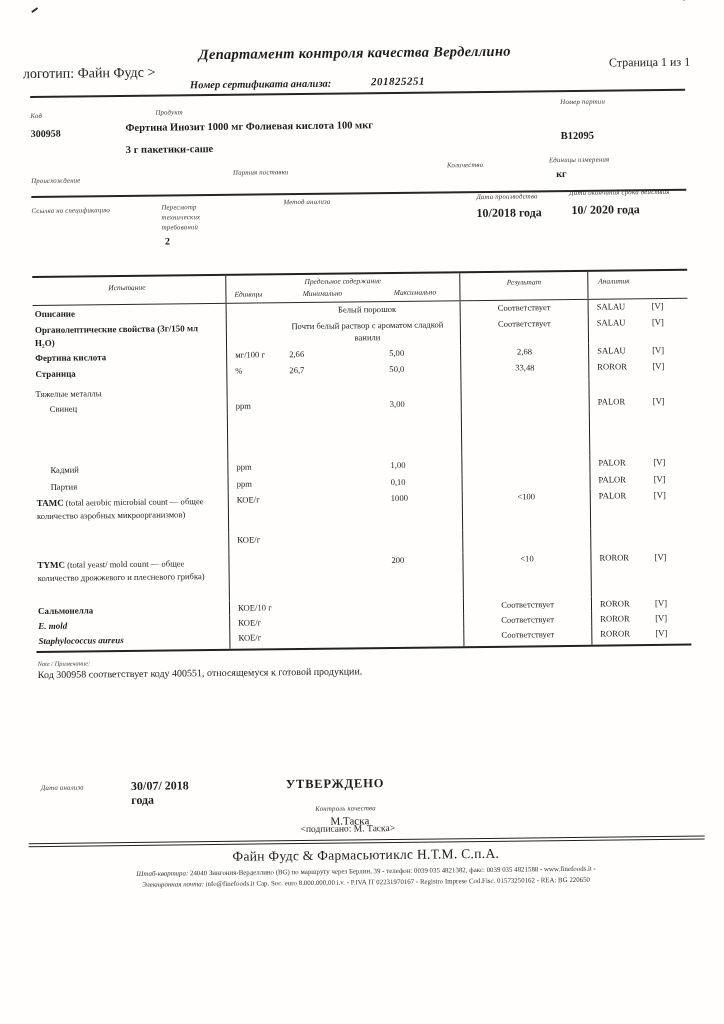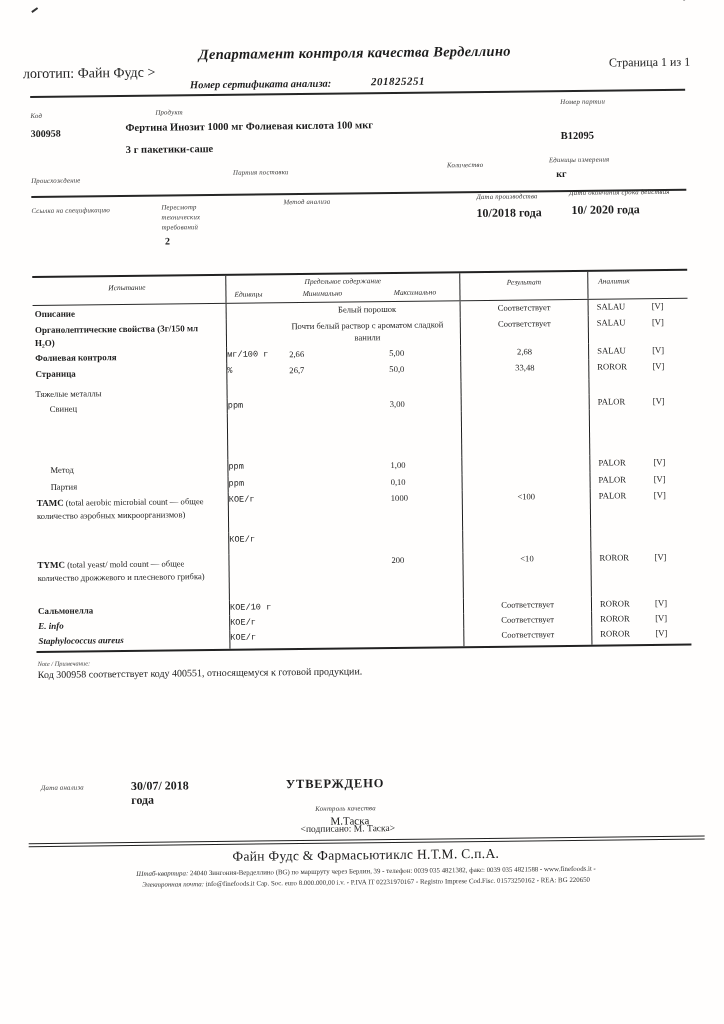--- a/index.html
+++ b/index.html
@@ -33,21 +33,21 @@
   .limhead .smin{width:96px;text-align:center;}
   .limhead .smax{flex:1;text-align:center;}
   .thead .c3{padding-top:5px;}
   .thead .c4{padding-top:5px;padding-left:10px;}
   .c-test{font-size:8.6px;padding-top:2px;line-height:1.45;}
   .c-test.bold{font-weight:bold;font-size:9px;}
   .c-test.indent{padding-left:16px;}
   .c-test.bolditalic{font-weight:bold;font-style:italic;font-size:9px;}
   .t-prefix{font-weight:bold;font-size:9px;}
   .c-limits{display:flex;align-items:flex-start;padding-top:2px;font-size:8.6px;}
-  .c-unit{width:48px;padding-left:0;box-sizing:border-box;font-family:Liberation Mono, monospace;}
+  .c-unit{width:48px;padding-left:8px;box-sizing:border-box;}
   .c-minmax{flex:1;display:flex;}
   .c-min{width:96px;box-sizing:border-box;padding-left:14px;}
   .c-max{flex:1;box-sizing:border-box;padding-left:18px;}
   .c-limittext{flex:1;text-align:center;line-height:1.35;padding:0 14px;}
   .c-result{font-size:8.6px;padding-top:2px;}
   .c-analyst{display:flex;justify-content:space-between;font-size:8.6px;padding:2px 24px 0 8px;}
   .note-label{font-style:italic;font-size:6.4px;color:#444;}
   .note-text{font-size:10px;}
   .approved{font-weight:bold;font-size:12.5px;letter-spacing:.8px;}
   .signed{font-size:9.5px;}
@@ -132,21 +132,21 @@
 
         <div class="c-limittext">Почти белый раствор с ароматом сладкой ванили</div>
       </div>
       <div class="c3 c-result">Соответствует</div>
       <div class="c4 c-analyst">
         <span class="c-analyst-name">SALAU</span>
         <span class="c-check">[V]</span>
       </div>
     </div>
           <div class="trow" style="min-height: 16px;">
-      <div class="c1 c-test bold"><span class="t-prefix"></span><span class="t-main">Фолиевая контроля</span></div>
+      <div class="c1 c-test bold"><span class="t-prefix"></span><span class="t-main">Фертина кислота</span></div>
       <div class="c2 c-limits">
         <div class="c-unit">мг/100 г</div>
         <div class="c-minmax">
           <div class="c-min">2,66</div>
           <div class="c-max">5,00</div>
         </div>
 
       </div>
       <div class="c3 c-result">2,68</div>
       <div class="c4 c-analyst">
@@ -212,21 +212,21 @@
         </div>
 
       </div>
       <div class="c3 c-result"></div>
       <div class="c4 c-analyst">
         <span class="c-analyst-name"></span>
         <span class="c-check"></span>
       </div>
     </div>
           <div class="trow" style="min-height: 17px;">
-      <div class="c1 c-test indent"><span class="t-prefix"></span><span class="t-main">Метод</span></div>
+      <div class="c1 c-test indent"><span class="t-prefix"></span><span class="t-main">Кадмий</span></div>
       <div class="c2 c-limits">
         <div class="c-unit">ppm</div>
         <div class="c-minmax">
           <div class="c-min"></div>
           <div class="c-max">1,00</div>
         </div>
 
       </div>
       <div class="c3 c-result"></div>
       <div class="c4 c-analyst">
@@ -308,21 +308,21 @@
         </div>
 
       </div>
       <div class="c3 c-result">Соответствует</div>
       <div class="c4 c-analyst">
         <span class="c-analyst-name">ROROR</span>
         <span class="c-check">[V]</span>
       </div>
     </div>
           <div class="trow" style="min-height: 15px;">
-      <div class="c1 c-test bolditalic"><span class="t-prefix"></span><span class="t-main">E. info</span></div>
+      <div class="c1 c-test bolditalic"><span class="t-prefix"></span><span class="t-main">E. mold</span></div>
       <div class="c2 c-limits">
         <div class="c-unit">КОЕ/г</div>
         <div class="c-minmax">
           <div class="c-min"></div>
           <div class="c-max"></div>
         </div>
 
       </div>
       <div class="c3 c-result">Соответствует</div>
       <div class="c4 c-analyst">

